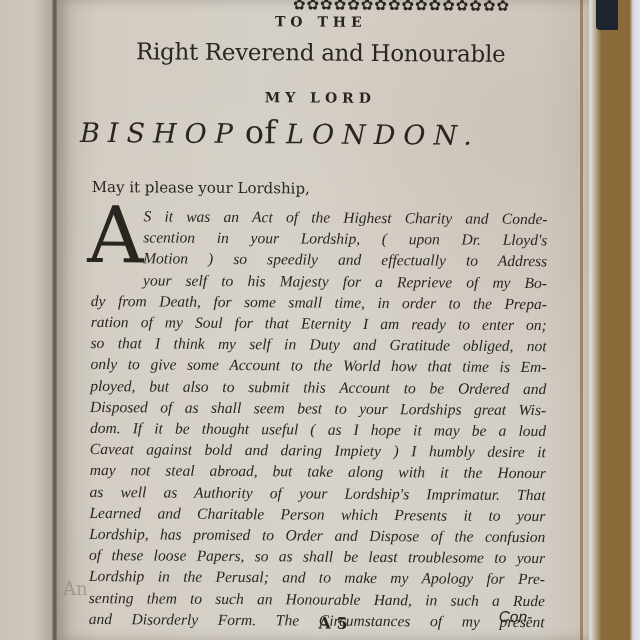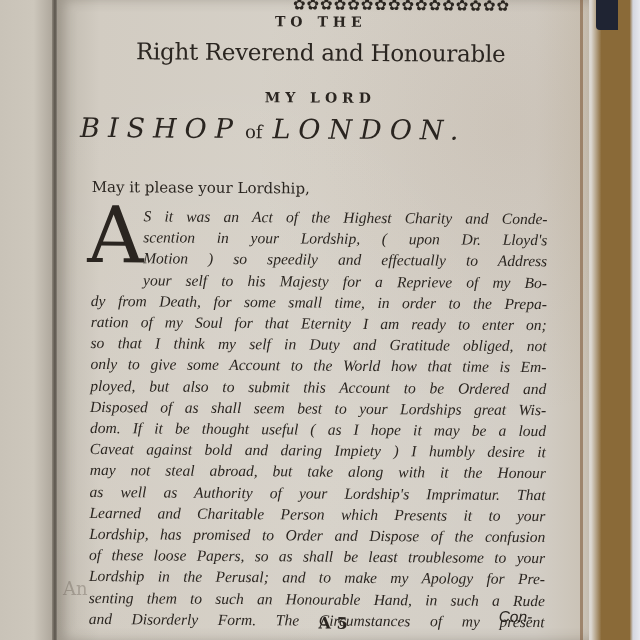--- a/index.html
+++ b/index.html
@@ -54,21 +54,21 @@
     font-size: 23px; letter-spacing: -0.3px;
   }
   .h-mylord {
     position: absolute; top: 88px; left: 0; width: 456px; text-align: center;
     font-size: 14px; letter-spacing: 5px; font-weight: bold;
   }
   .h-bishop {
     position: absolute; top: 112px; left: -12px; width: 470px; text-align: left;
     font-size: 27px; letter-spacing: 8px; font-style: italic; white-space: nowrap;
   }
-  .h-bishop .of { font-style: normal; letter-spacing: 0; margin: 0 10px 0 4px; font-size: 18px; }
+  .h-bishop .of { font-style: normal; letter-spacing: 0; margin: 0 10px 0 4px; font-size: 32px; }
   .salutation {
     position: absolute; top: 178px; left: 0; font-size: 15px;
   }
   .dropcap {
     position: absolute; top: 200px; left: -4px; font-size: 78px; line-height: 70px;
     font-weight: normal; font-family: "DejaVu Serif", serif;
   }
   .body-lines {
     position: absolute; top: 205px; left: 0; width: 456px;
     font-style: italic; font-size: 15.5px; line-height: 21.2px;

